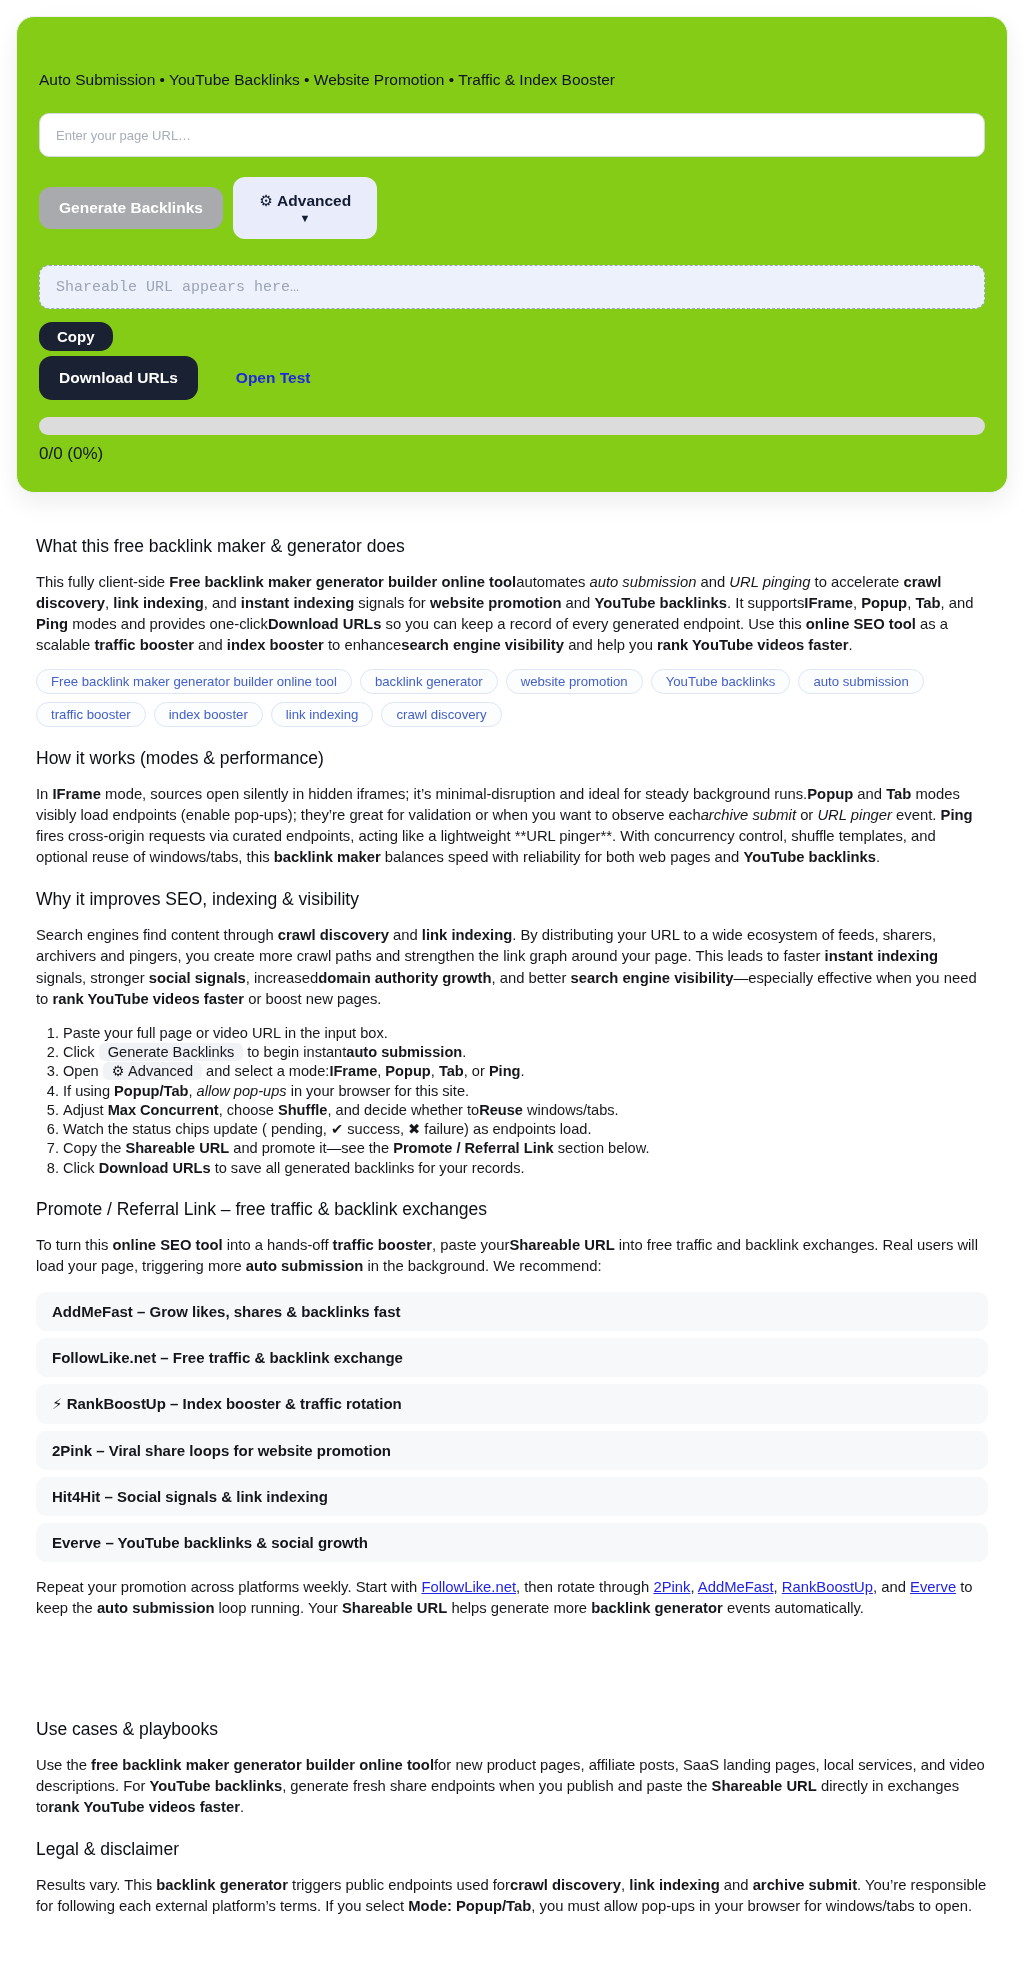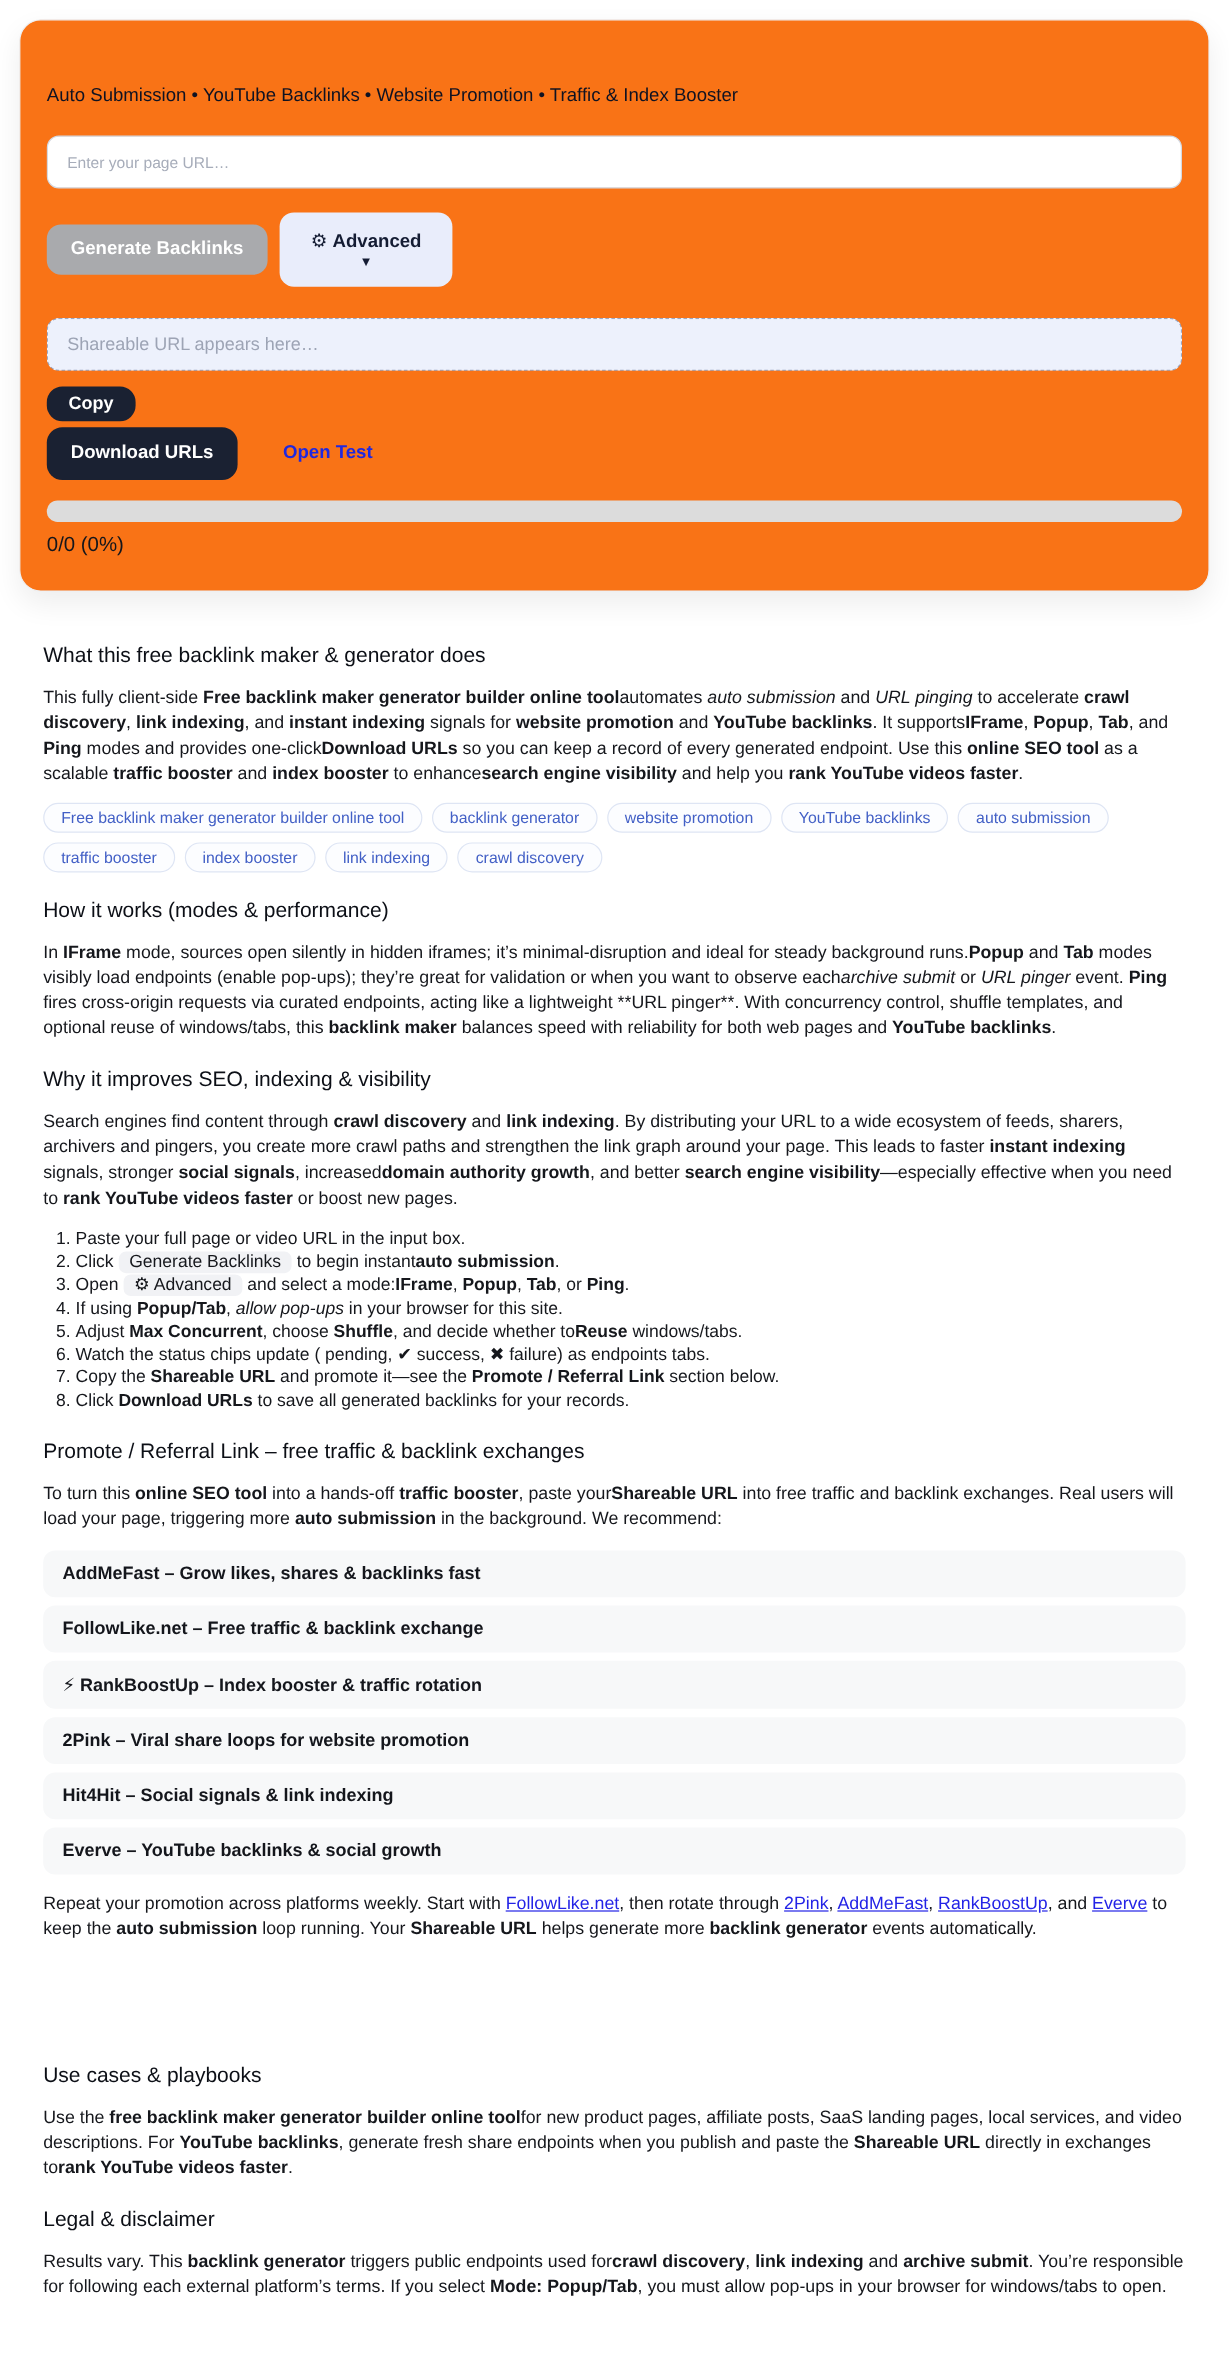--- a/index.html
+++ b/index.html
@@ -6,21 +6,21 @@
   html, body { margin: 0; padding: 0; background: #ffffff; }
   body {
     width: 1024px; min-height: 1979px;
     font-family: "Liberation Sans", "DejaVu Sans", sans-serif;
     color: #15171c;
   }
 
   
   .tool-card {
     width: 992px; margin: 16px auto 0;
-    background: #f97316;
+    background: #84cc16;
     border: 1px solid #eef0f3;
     border-radius: 18px;
     box-shadow: 0 10px 24px rgba(0,0,0,.07);
     padding: 54px 22px 28px;
   }
   .tagline { font-size: 15.5px; color: #0f1222; }
   .url-input {
     margin-top: 24px; width: 100%; height: 44px;
     border: 1.5px solid #d3d9e2; border-radius: 10px;
     padding: 0 16px; font-size: 13px; color: #15171c;
@@ -36,21 +36,21 @@
   .btn-advanced {
     height: 62px; padding: 6px 26px; border: none; border-radius: 12px;
     background: #e9edfb; color: #141c33; font-weight: bold; font-size: 15.5px;
     font-family: inherit; display: flex; flex-direction: column;
     align-items: center; justify-content: center; gap: 3px; cursor: pointer;
   }
   .adv-caret { font-size: 11px; line-height: 1; }
   .share-input {
     margin-top: 26px; width: 100%; height: 44px;
     background: #edf1fc; border: 1.5px dashed #9aa6c2; border-radius: 10px;
-    padding: 0 16px; font-size: 15px; font-family: Liberation Sans, sans-serif; outline: none;
+    padding: 0 16px; font-size: 15px; font-family: Liberation Mono, monospace; outline: none;
   }
   .share-input::placeholder { color: #9da4b5; }
   .btn-dark {
     border: none; border-radius: 13px; background: #1a2132; color: #ffffff;
     font-weight: bold; font-family: inherit; cursor: pointer;
   }
   .btn-copy { margin-top: 13px; height: 29px; padding: 0 18px; font-size: 15px; }
   .dl-row { margin-top: 5px; display: flex; align-items: center; gap: 38px; }
   .btn-download { height: 44px; padding: 0 20px; font-size: 15.5px; }
   .open-test { color: #1f28e0; font-weight: bold; font-size: 15.5px; text-decoration: none; }
@@ -132,21 +132,21 @@
       <h2>How it works (modes &amp; performance)</h2>
       <p>In <span class="seg-b">IFrame</span> mode, sources open silently in hidden iframes; it’s minimal-disruption and ideal for steady background runs.<span class="seg-b">Popup</span> and <span class="seg-b">Tab</span> modes visibly load endpoints (enable pop-ups); they’re great for validation or when you want to observe each<span class="seg-i">archive submit</span> or <span class="seg-i">URL pinger</span> event. <span class="seg-b">Ping</span> fires cross-origin requests via curated endpoints, acting like a lightweight **URL pinger**. With concurrency control, shuffle templates, and optional reuse of windows/tabs, this <span class="seg-b">backlink maker</span> balances speed with reliability for both web pages and <span class="seg-b">YouTube backlinks</span>.</p>
       <h2>Why it improves SEO, indexing &amp; visibility</h2>
       <p>Search engines find content through <span class="seg-b">crawl discovery</span> and <span class="seg-b">link indexing</span>. By distributing your URL to a wide ecosystem of feeds, sharers, archivers and pingers, you create more crawl paths and strengthen the link graph around your page. This leads to faster <span class="seg-b">instant indexing</span> signals, stronger <span class="seg-b">social signals</span>, increased<span class="seg-b">domain authority growth</span>, and better <span class="seg-b">search engine visibility</span>—especially effective when you need to <span class="seg-b">rank YouTube videos faster</span> or boost new pages.</p>
       <ol>
         <li>Paste your full page or video URL in the input box.</li>
         <li>Click <span class="seg-kbd">Generate Backlinks</span> to begin instant<span class="seg-b">auto submission</span>.</li>
         <li>Open <span class="seg-kbd">⚙ Advanced</span> and select a mode:<span class="seg-b">IFrame</span>, <span class="seg-b">Popup</span>, <span class="seg-b">Tab</span>, or <span class="seg-b">Ping</span>.</li>
         <li>If using <span class="seg-b">Popup/Tab</span>, <span class="seg-i">allow pop-ups</span> in your browser for this site.</li>
         <li>Adjust <span class="seg-b">Max Concurrent</span>, choose <span class="seg-b">Shuffle</span>, and decide whether to<span class="seg-b">Reuse</span> windows/tabs.</li>
-        <li>Watch the status chips update ( pending, ✔ success, ✖ failure) as endpoints tabs.</li>
+        <li>Watch the status chips update ( pending, ✔ success, ✖ failure) as endpoints load.</li>
         <li>Copy the <span class="seg-b">Shareable URL</span> and promote it—see the <span class="seg-b">Promote / Referral Link</span> section below.</li>
         <li>Click <span class="seg-b">Download URLs</span> to save all generated backlinks for your records.</li>
       </ol>
       <h2>Promote / Referral Link – free traffic &amp; backlink exchanges</h2>
       <p>To turn this <span class="seg-b">online SEO tool</span> into a hands-off <span class="seg-b">traffic booster</span>, paste your<span class="seg-b">Shareable URL</span> into free traffic and backlink exchanges. Real users will load your page, triggering more <span class="seg-b">auto submission</span> in the background. We recommend:</p>
       <div class="cardlist">
         <div class="xcard">AddMeFast – Grow likes, shares &amp; backlinks fast</div>
         <div class="xcard">FollowLike.net – Free traffic &amp; backlink exchange</div>
         <div class="xcard">⚡ RankBoostUp – Index booster &amp; traffic rotation</div>
         <div class="xcard">2Pink – Viral share loops for website promotion</div>

